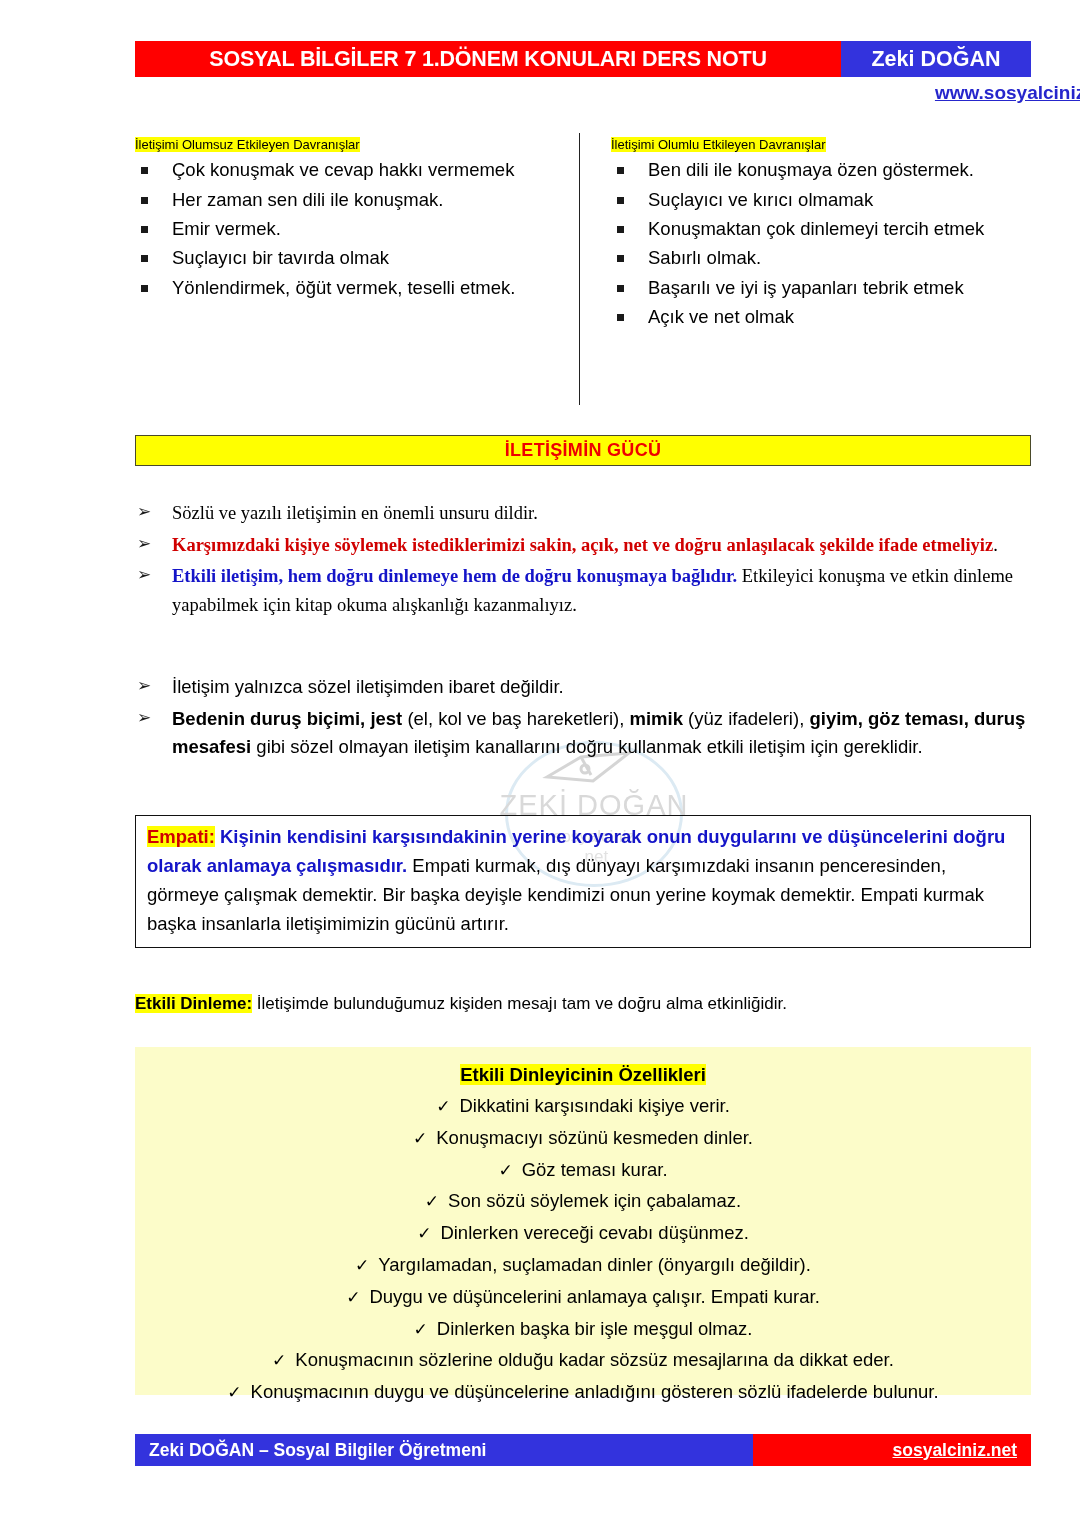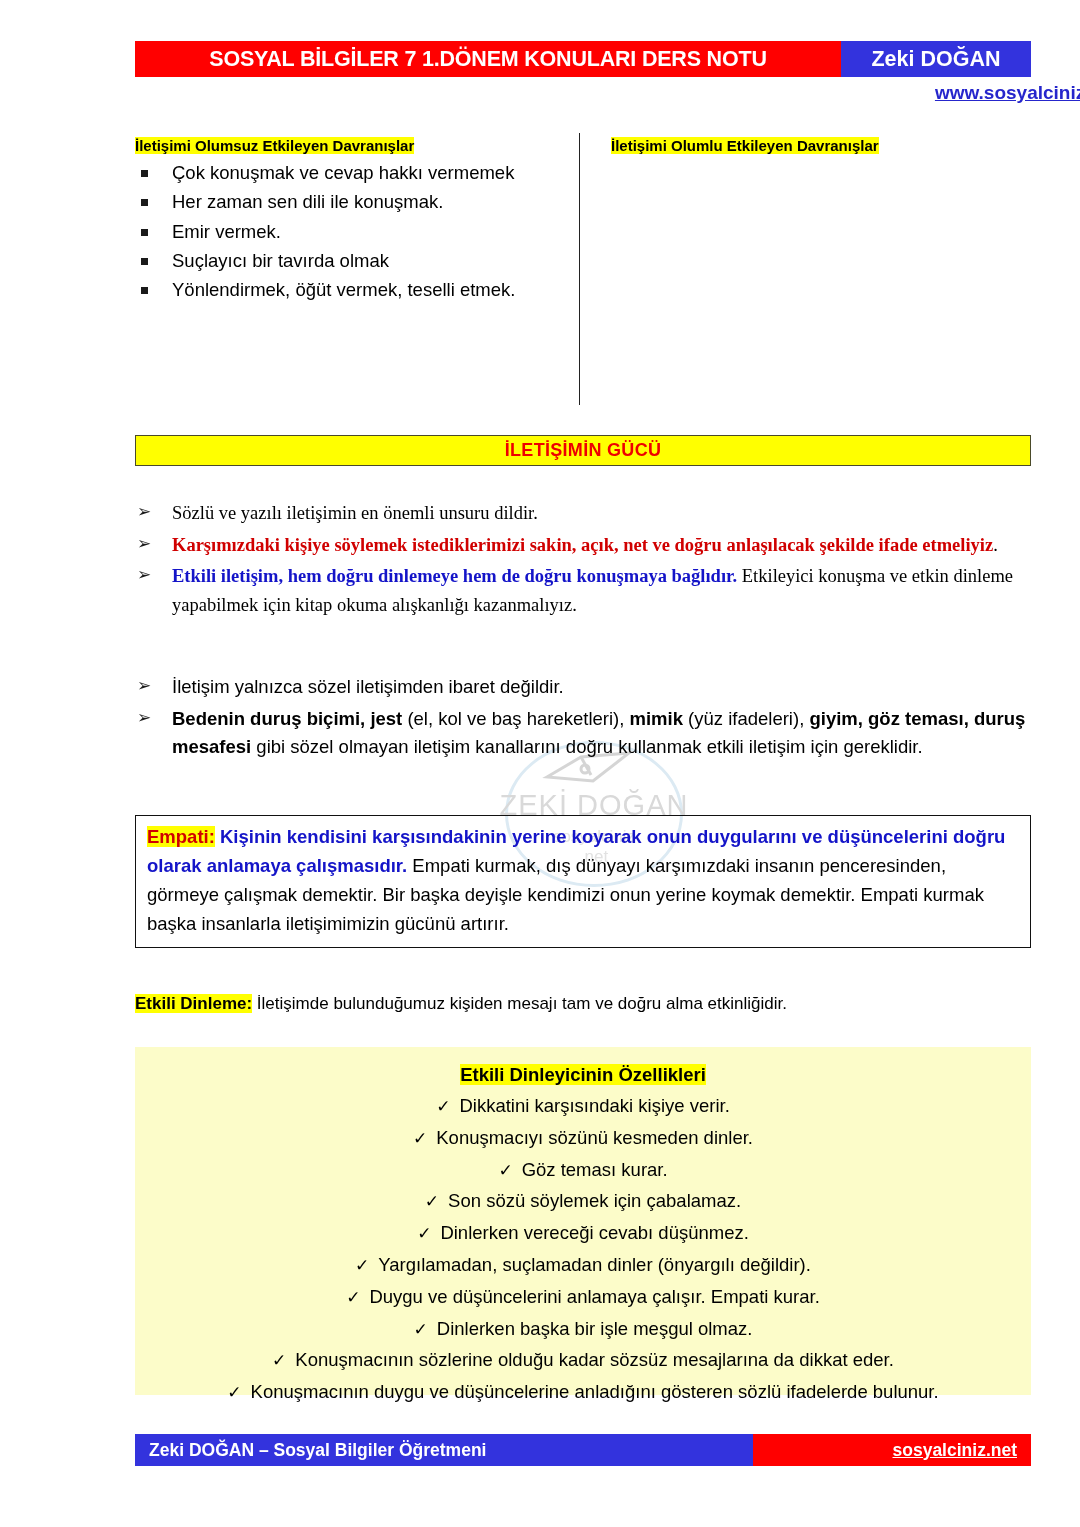--- a/index.html
+++ b/index.html
@@ -87,22 +87,22 @@
   }
   .col-divider {
     position: absolute;
     left: 540px;
     top: 133px;
     width: 1px;
     height: 272px;
     background: #222222;
   }
   .col-head {
-    font-size: 15px;
-    font-weight: bold;
+    font-size: 13px;
+    font-weight: normal;
     margin: 0 0 3px 0;
     line-height: 1.34;
   }
   .hl-yellow {
     background: #FFFF00;
   }
   ul.sq {
     list-style: none;
     margin: 0;
     padding: 0;
@@ -368,20 +368,28 @@
         <li>Her zaman sen dili ile konuşmak.</li>
         <li>Emir vermek.</li>
         <li>Suçlayıcı bir tavırda olmak</li>
         <li>Yönlendirmek, öğüt vermek, teselli etmek.</li>
       </ul>
     </div>
     <div class="col right">
       <p class="col-head">
         <span class="hl-yellow">İletişimi Olumlu Etkileyen Davranışlar</span>
       </p>
+      <ul class="sq">
+        <li>Ben dili ile konuşmaya özen göstermek.</li>
+        <li>Suçlayıcı ve kırıcı olmamak</li>
+        <li>Konuşmaktan çok dinlemeyi tercih etmek</li>
+        <li>Sabırlı olmak.</li>
+        <li>Başarılı ve iyi iş yapanları tebrik etmek</li>
+        <li>Açık ve net olmak</li>
+      </ul>
     </div>
   </div>
 
   <div class="banner">İLETİŞİMİN GÜCÜ</div>
 
   <ul class="arrowlist block-a">
     <li><span>Sözlü ve yazılı iletişimin en önemli unsuru dildir.</span></li>
     <li><span class="red-b">Karşımızdaki kişiye söylemek istediklerimizi sakin, açık, net ve doğru anlaşılacak şekilde ifade etmeliyiz</span><span>.</span></li>
     <li><span class="blue-b">Etkili iletişim, hem doğru dinlemeye hem de doğru konuşmaya bağlıdır.</span><span> Etkileyici konuşma ve etkin dinleme yapabilmek için kitap okuma alışkanlığı kazanmalıyız.</span></li>
   </ul>

